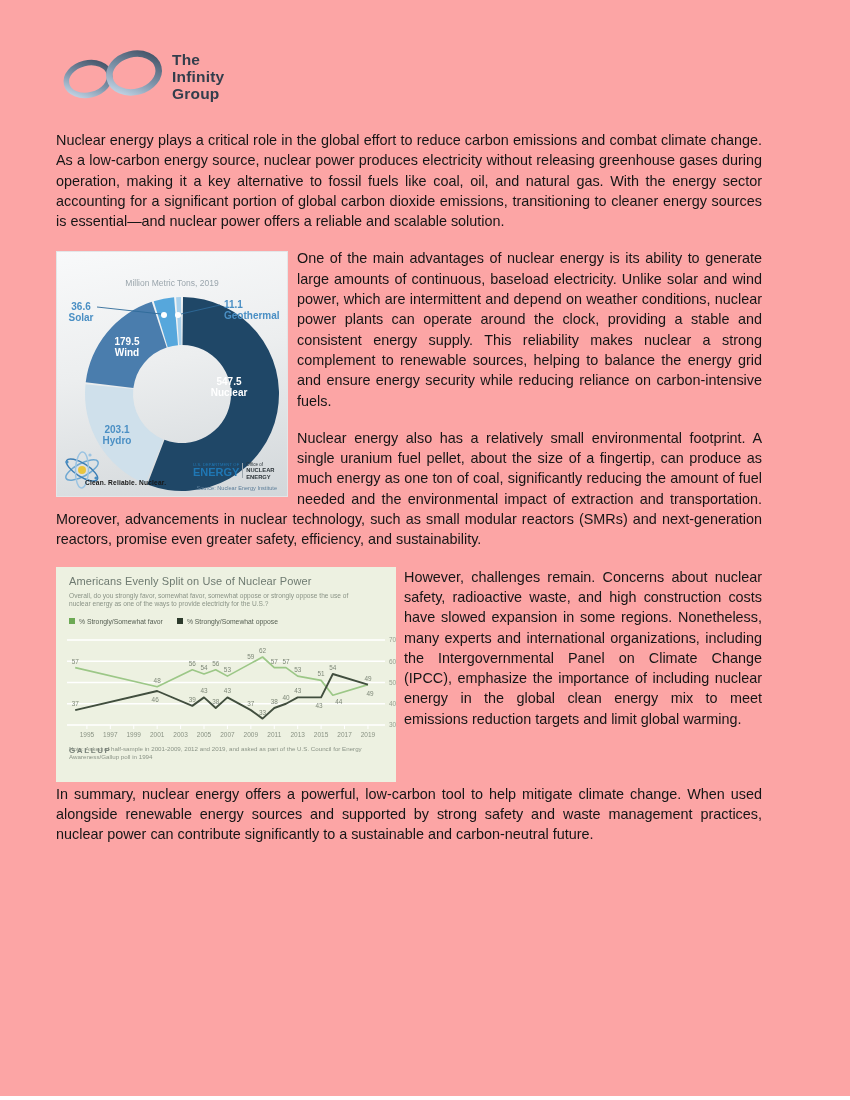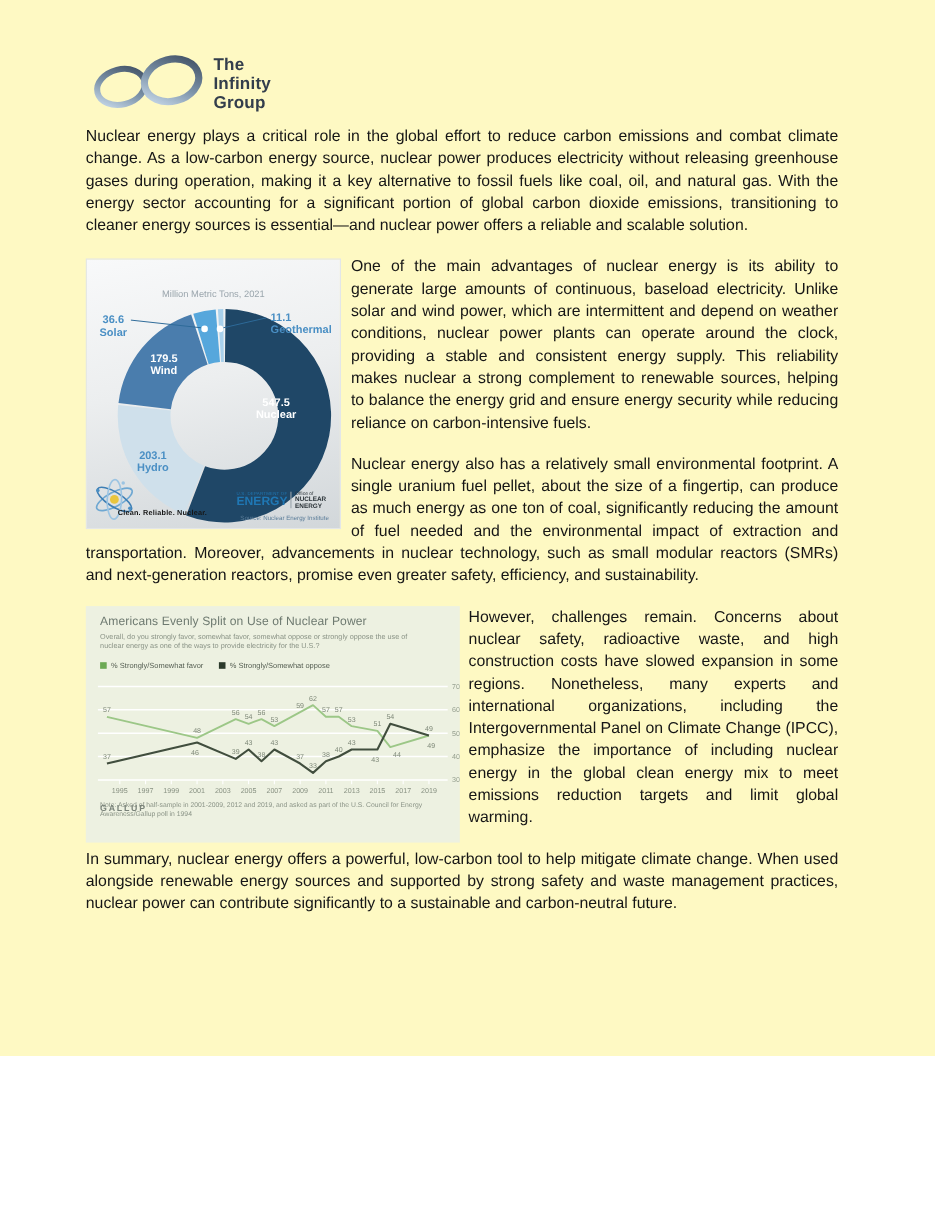--- a/index.html
+++ b/index.html
@@ -1,28 +1,28 @@
 <!DOCTYPE html>
 <html><head>
 <meta charset="utf-8">
 <style>
   * { margin:0; padding:0; box-sizing:border-box; }
   body { background:#ffffff; }
   .page {
-    position:relative; width:850px; height:960px; background:#fef9c3;
+    position:relative; width:850px; height:1096px; background:#fca5a5;
     font-family:"Liberation Sans", sans-serif; color:#161616;
-    padding:38px 88px 0 78px; overflow:hidden;
+    padding:38px 88px 0 56px; overflow:hidden;
   }
   
   .logo { display:flex; align-items:center; height:76px; }
   .logo svg { display:block; }
   .logo-text { margin-left:4px; font-size:15.5px; font-weight:600; line-height:17px; color:#333e4c; letter-spacing:.2px; }
   
   h1.doc-heading { margin-top:36px; font-size:14.8px; font-weight:bold; color:#0d0d0d; }
-  p.body-par { margin-top:0; margin-bottom:17px; font-size:14.4px; line-height:20.3px; text-align:justify; }
+  p.body-par { margin-top:16px; margin-bottom:17px; font-size:14.4px; line-height:20.3px; text-align:justify; }
   .first-par { margin-top:21px; }
   .wrap-section { overflow:visible; }
   .clear-section { clear:both; }
   
   figure.donut-fig {
     float:left; width:232px; height:246px; margin:3px 9px 2px 0;
     background:linear-gradient(168deg,#f8f9fa 0%, #eceeef 45%, #d2d7da 100%);
     position:relative; border:1px solid #e3e6e8;
   }
   .donut-title { position:absolute; top:9px; left:0; width:100%; text-align:center; font-size:11.3px; font-weight:bold; color:#3d5263; letter-spacing:.1px; }
@@ -75,21 +75,21 @@
       <div>Infinity</div>
       <div>Group</div>
     </div>
   </div>
 
 
   <p class="body-par first-par">Nuclear energy plays a critical role in the global effort to reduce carbon emissions and combat climate change. As a low-carbon energy source, nuclear power produces electricity without releasing greenhouse gases during operation, making it a key alternative to fossil fuels like coal, oil, and natural gas. With the energy sector accounting for a significant portion of global carbon dioxide emissions, transitioning to cleaner energy sources is essential—and nuclear power offers a reliable and scalable solution.</p>
 
   <div class="wrap-section">
     <figure class="donut-fig">
-      <div class="donut-subtitle">Million Metric Tons, 2021</div>
+      <div class="donut-subtitle">Million Metric Tons, 2019</div>
       <svg class="donut-svg" width="232" height="246" viewBox="0 0 232 246">
           <path d="M126.01576305927584 45.00531857154532 A97 97 0 1 1 90.27788186241861 232.57248209053256 L107.4599609408094 187.75310950965047 A49 49 0 1 0 125.51311742169604 93.00268670108991 Z" fill="#1f4767"></path>
           <path d="M88.38869004689683 231.8254528712091 A97 97 0 0 1 28.488222006410652 132.28008701087694 L76.24662761148579 137.08994086116465 A49 49 0 0 0 106.50562693090664 187.37574423390976 Z" fill="#cfe0eb"></path>
           <path d="M28.71294713324461 130.2610285699874 A97 97 0 0 1 94.76483729960701 49.83257117353894 L109.72656729567777 95.44119574745781 A49 49 0 0 0 76.36014855184521 136.07000412298333 Z" fill="#4a7dad"></path>
           <path d="M96.70167736448107 49.21958754124836 A97 97 0 0 1 117.07436296346964 45.32433461534811 L120.99632768257744 93.16383913558822 A49 49 0 0 0 110.7049710397894 95.13154422186773 Z" fill="#56a7dc"></path>
           <path d="M119.10072356363264 45.17955516768515 A97 97 0 0 1 123.98423694072395 45.00531857154532 L124.48688257830385 93.00268670108991 A49 49 0 0 0 122.01995314039175 93.09070312594405 Z" fill="#a9d1ec"></path>
           <text x="172" y="133" fill="#ffffff" text-anchor="middle" font-size="10" font-weight="bold" font-family="&quot;Liberation Sans&quot;, sans-serif"><tspan x="172" dy="0">547.5</tspan><tspan x="172" dy="11">Nuclear</tspan></text>
           <text x="60" y="181" fill="#4a8fc4" text-anchor="middle" font-size="10" font-weight="bold" font-family="&quot;Liberation Sans&quot;, sans-serif"><tspan x="60" dy="0">203.1</tspan><tspan x="60" dy="11">Hydro</tspan></text>
           <text x="70" y="93" fill="#ffffff" text-anchor="middle" font-size="10" font-weight="bold" font-family="&quot;Liberation Sans&quot;, sans-serif"><tspan x="70" dy="0">179.5</tspan><tspan x="70" dy="11">Wind</tspan></text>
           <line x1="40" y1="55" x2="104" y2="62" stroke="#2e6a99" stroke-width="0.9"></line>

